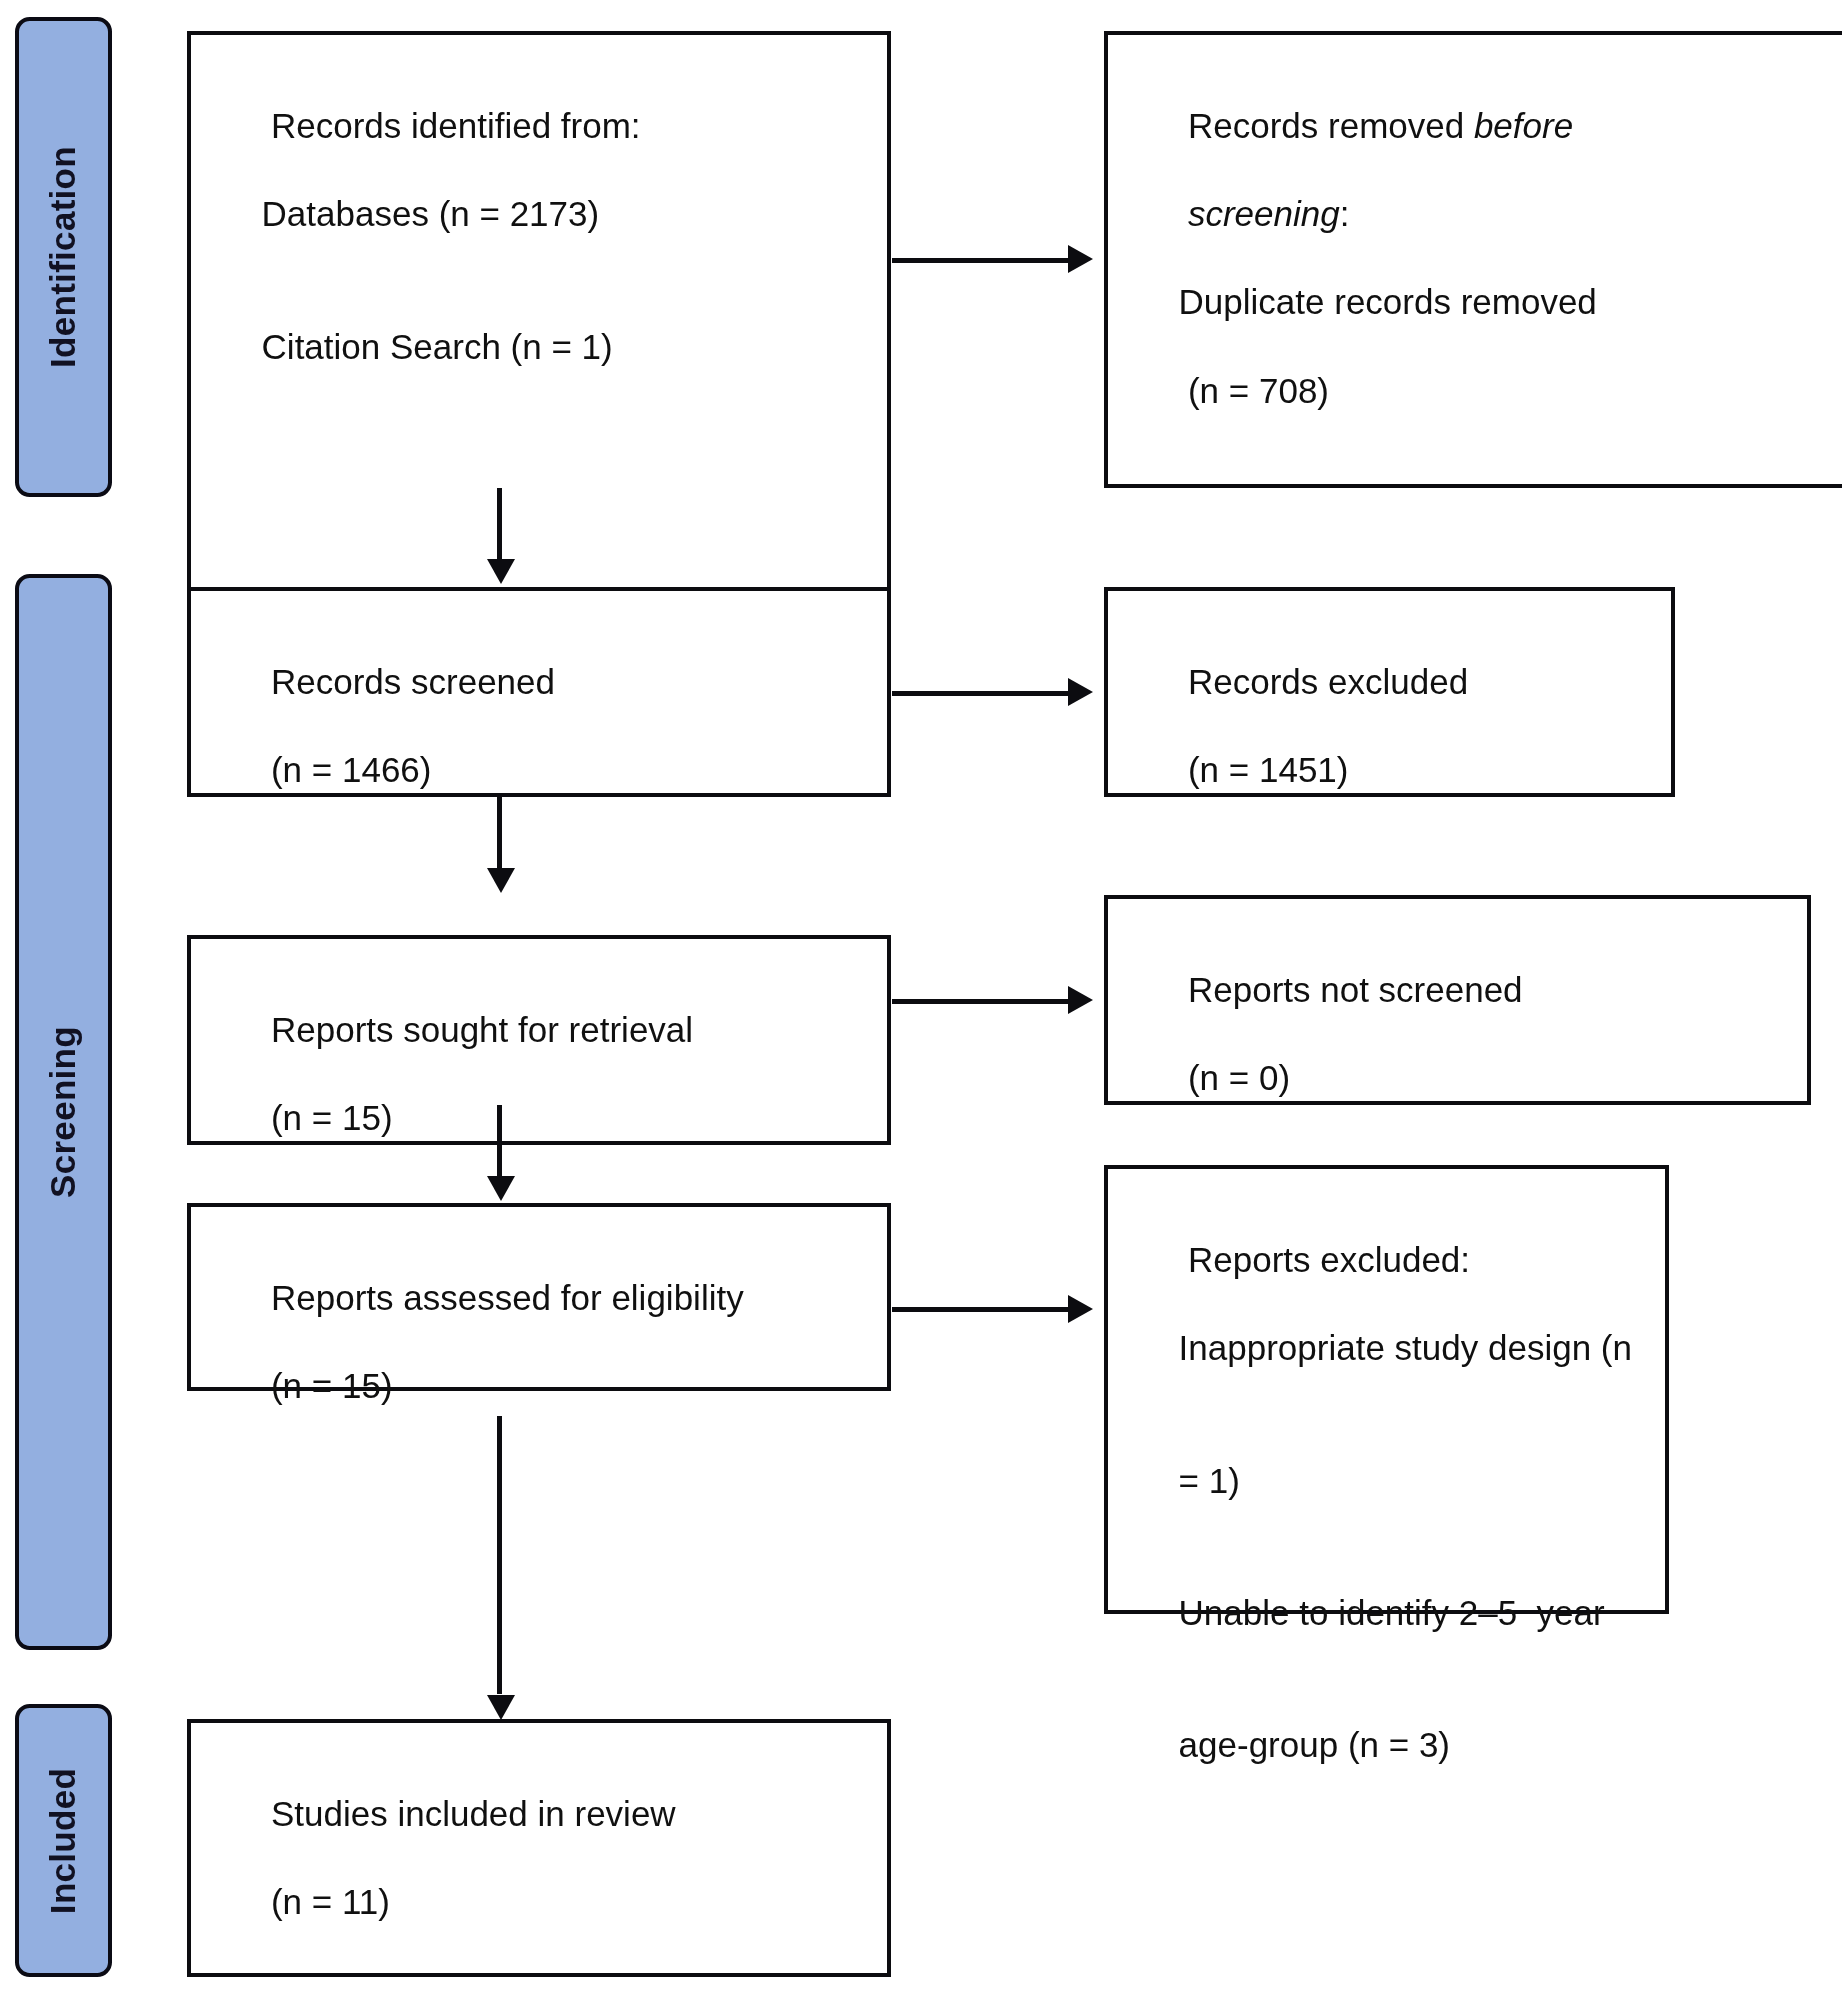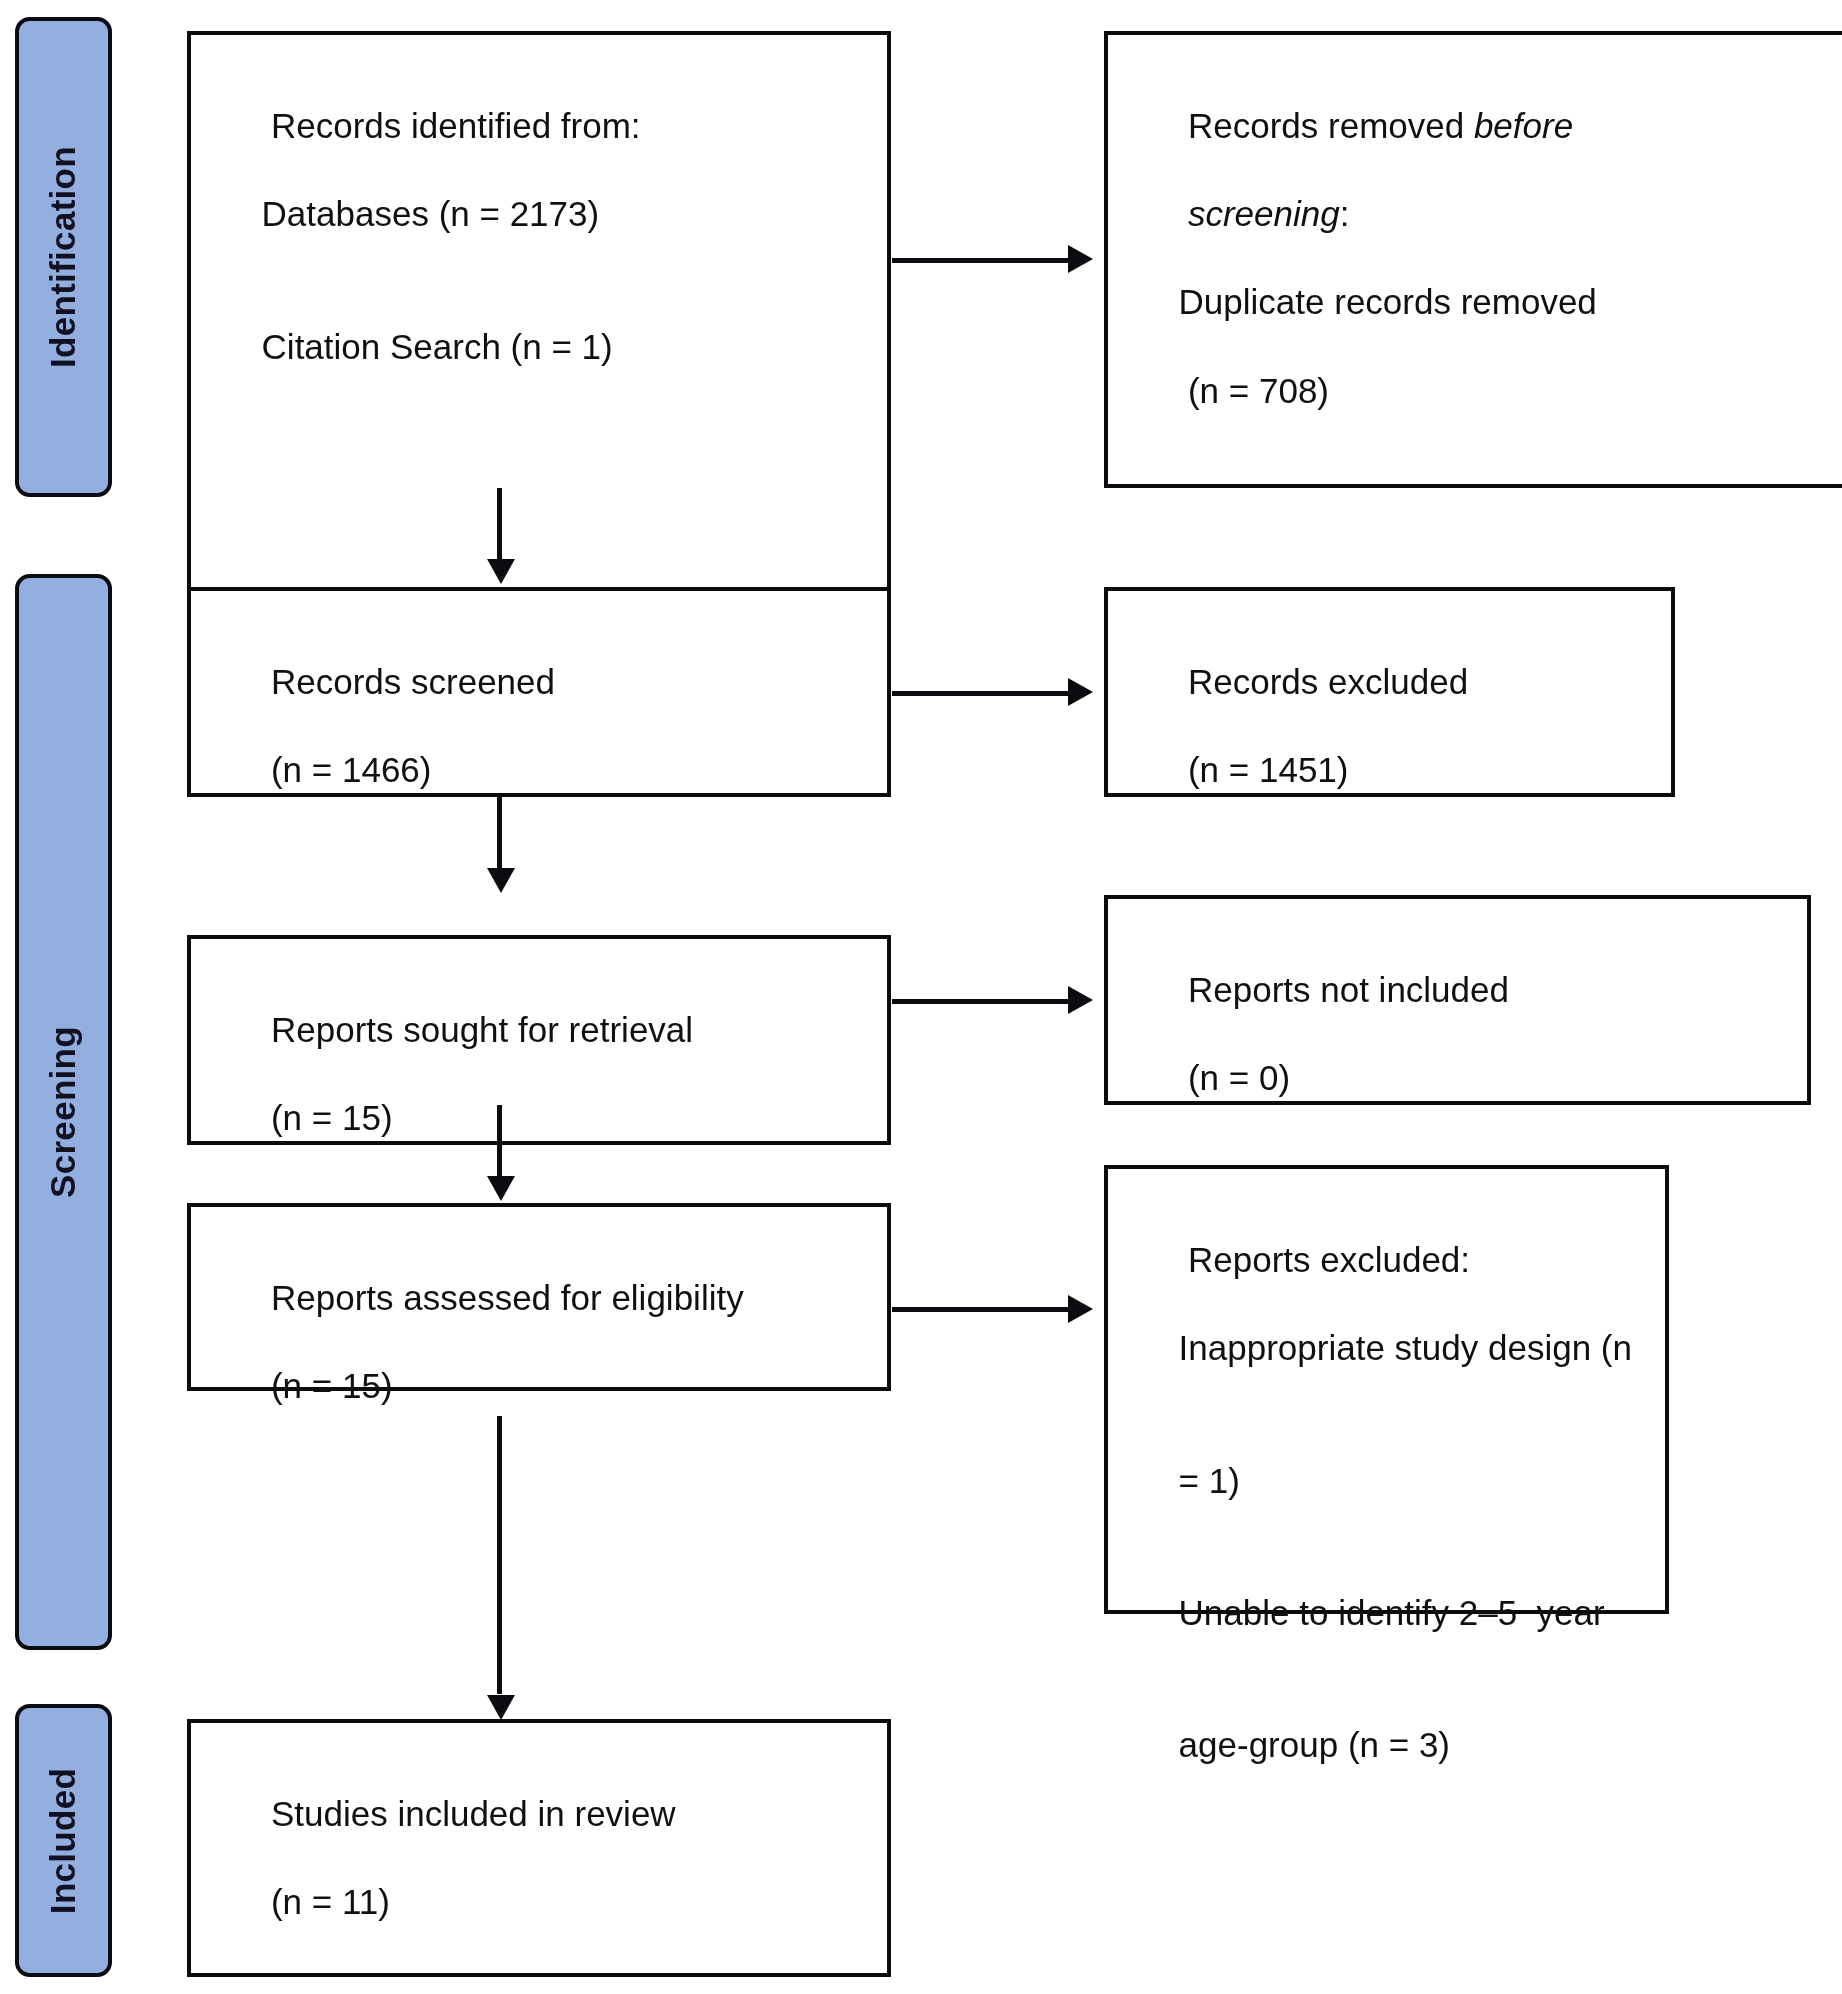--- a/index.html
+++ b/index.html
@@ -121,21 +121,21 @@
 
   <div class="node" style="left:187px; top:895px; width:704px; height:210px;margin-top:40px;">
     <div class="txt">
       <span>Reports sought for retrieval</span><br>
       <span>(n = 15)</span>
     </div>
   </div>
 
   <div class="node" style="left:1104px; top:895px; width:707px; height:210px;">
     <div class="txt">
-      <span>Reports not included</span><br>
+      <span>Reports not screened</span><br>
       <span>(n = 0)</span>
     </div>
   </div>
 
   <div class="ln" style="left:892px; top:999px; width:176px; height:4.5px;"></div>
   <div class="arrow-r" style="left:1068px; top:986px;"></div>
 
   <div class="ln" style="left:497px; top:1105px; width:4.5px; height:71px;"></div>
   <div class="arrow-d" style="left:487px; top:1176px;"></div>
 

